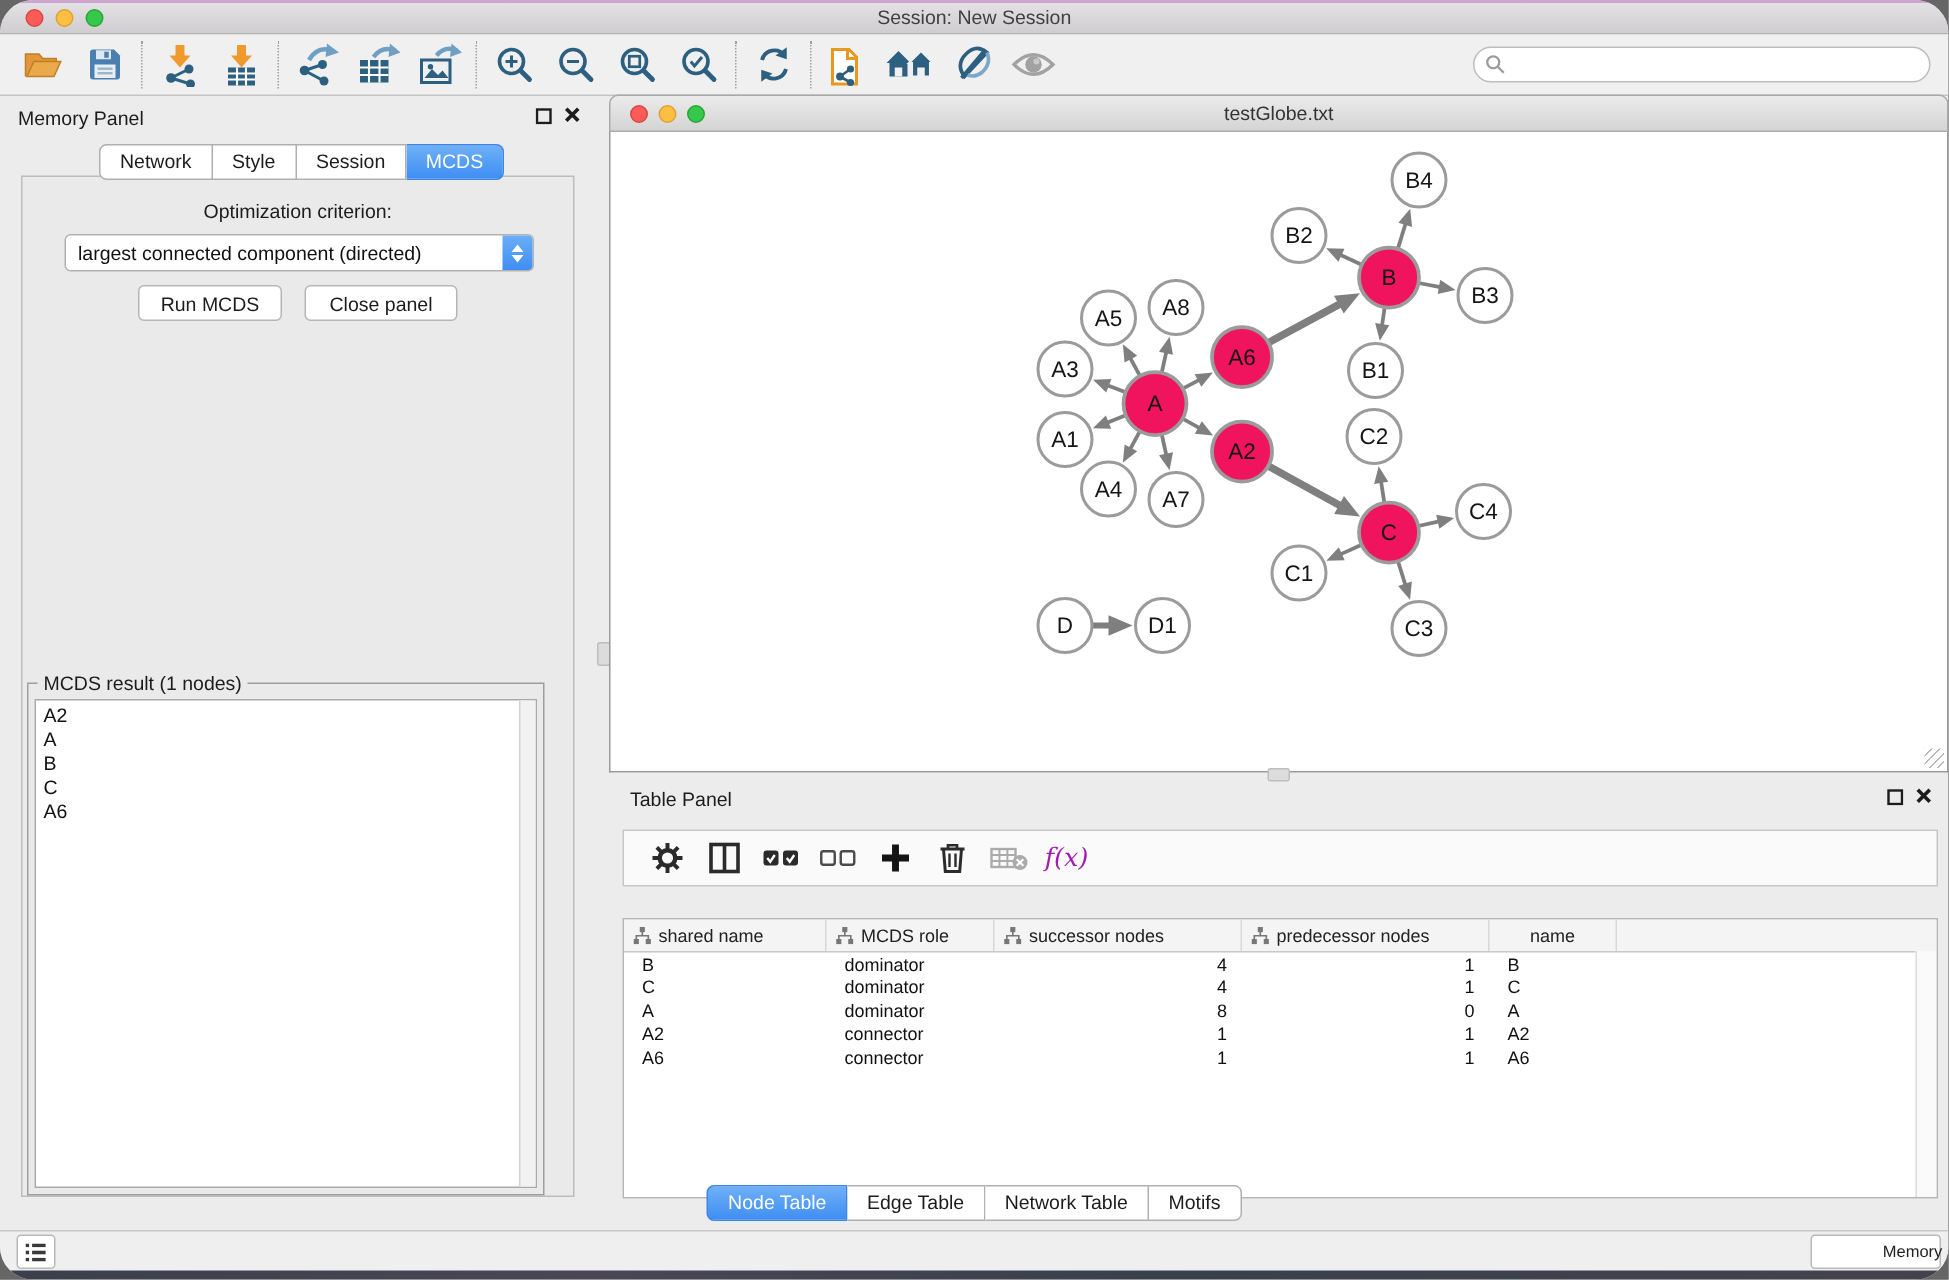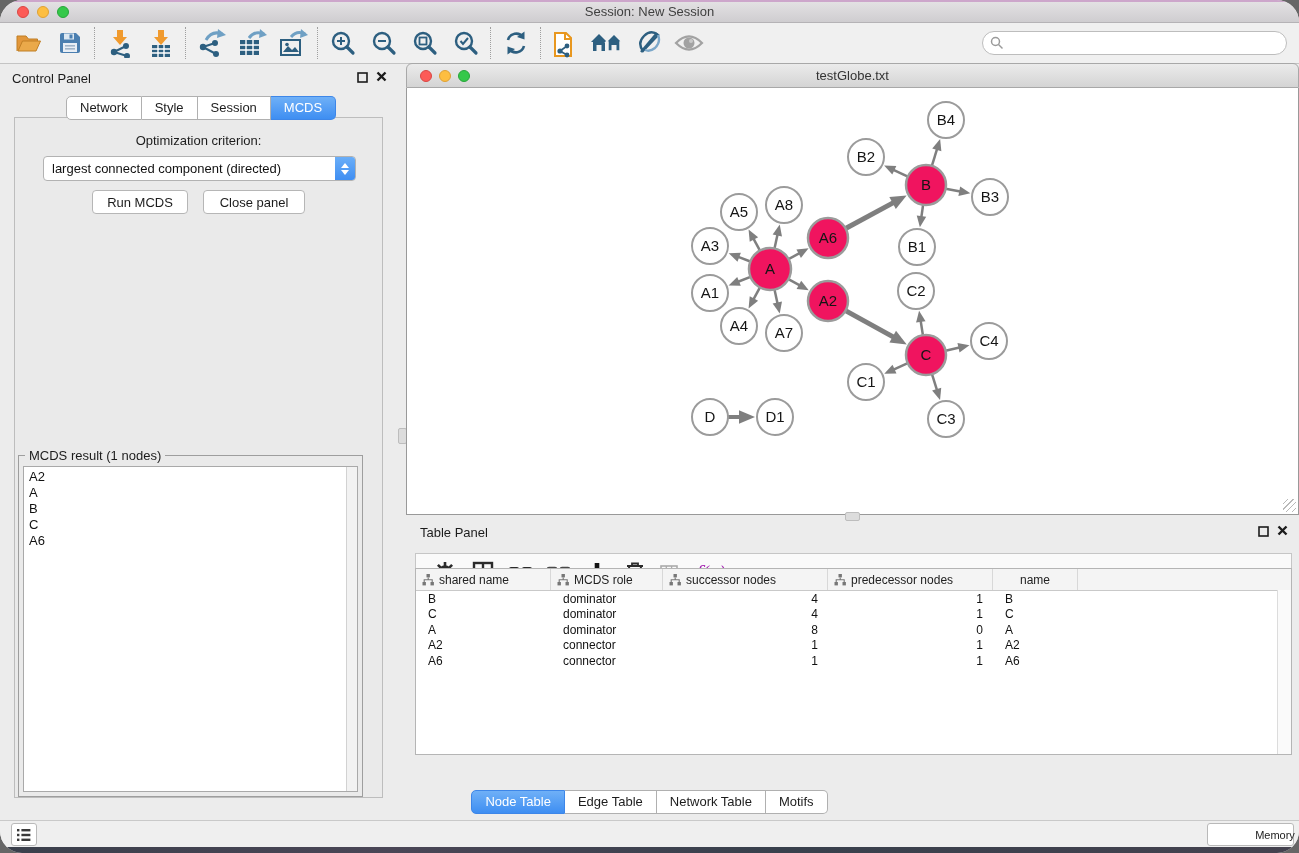--- a/index.html
+++ b/index.html
@@ -58,21 +58,21 @@
   .resize-grip{position:absolute;right:2px;bottom:2px;width:13px;height:13px;
     background:repeating-linear-gradient(135deg,transparent 0 3px,#b9b9b9 3px 4px);}
   .grip-h{left:845px;top:512px;width:13px;height:7px;background:#dcdcdc;border:1px solid #bdbdbd;border-radius:2px;}
   .grip-v{left:398px;top:428px;width:7px;height:14px;background:#dcdcdc;border:1px solid #bdbdbd;border-radius:2px;}
   
   .tp-title{left:420px;top:525px;font-size:13px;color:#1c1c1c;}
   .tp-toolbar{left:415px;top:553px;width:877px;height:38px;background:#fafafa;border:1px solid #c6c6c6;
               box-sizing:border-box;display:flex;align-items:center;padding-left:10px;}
   .tp-ico{width:38px;height:30px;display:flex;align-items:center;justify-content:center;flex:0 0 auto;}
   .fx{font-family:"DejaVu Serif",serif;font-style:italic;font-size:17px;color:#a21caf;}
-  .tbl{left:415px;top:568px;width:877px;height:187px;background:#fff;border:1px solid #b5b5b5;box-sizing:border-box;overflow:hidden;}
+  .tbl{left:415px;top:612px;width:877px;height:187px;background:#fff;border:1px solid #b5b5b5;box-sizing:border-box;overflow:hidden;}
   .thead{position:absolute;left:0;top:0;right:0;height:21px;display:flex;background:#f4f4f4;border-bottom:1px solid #c9c9c9;}
   .th{display:flex;align-items:center;font-size:12px;color:#222;border-right:1px solid #d8d8d8;
       padding:0 6px;box-sizing:border-box;gap:5px;}
   .th.center{justify-content:center;}
   .tr{position:absolute;left:0;right:14px;height:15.5px;display:flex;}
   .td{font-size:12px;color:#111;padding:0 12px;box-sizing:border-box;display:flex;align-items:center;}
   .td.num{justify-content:flex-end;padding-right:10px;}
   .tbl-scroll{position:absolute;top:21px;right:0;bottom:0;width:13px;background:#fafafa;border-left:1px solid #dcdcdc;}
   .tp-tabs{left:0px;top:790px;width:1299px;display:flex;justify-content:center;}
   
@@ -232,21 +232,21 @@
     </span>
     <span class="searchbox">
       <svg width="14" height="14">
           <circle cx="5.5" cy="5.5" r="4" fill="none" stroke="#9a9a9a" stroke-width="1.5"></circle>
           <path d="M8.5 8.5 L12.5 12.5" stroke="#9a9a9a" stroke-width="1.5"></path>
         </svg>
       <input placeholder="" style="">
     </span>
   </div>
 
-  <div class="abs cp-title">Control Panel</div>
+  <div class="abs cp-title">Memory Panel</div>
   <div class="abs panel-float" style="left:357px;top:72px;">
     <svg width="11" height="11">
         <rect x="1" y="1" width="9" height="9" fill="none" stroke="#1c1c1c" stroke-width="1.6"></rect>
       </svg>
   </div>
   <div class="abs panel-float" style="left:376px;top:71px;">
     <svg width="11" height="11">
         <path d="M1.5 1.5 L9.5 9.5 M9.5 1.5 L1.5 9.5" stroke="#1c1c1c" stroke-width="2.4"></path>
       </svg>
   </div>

